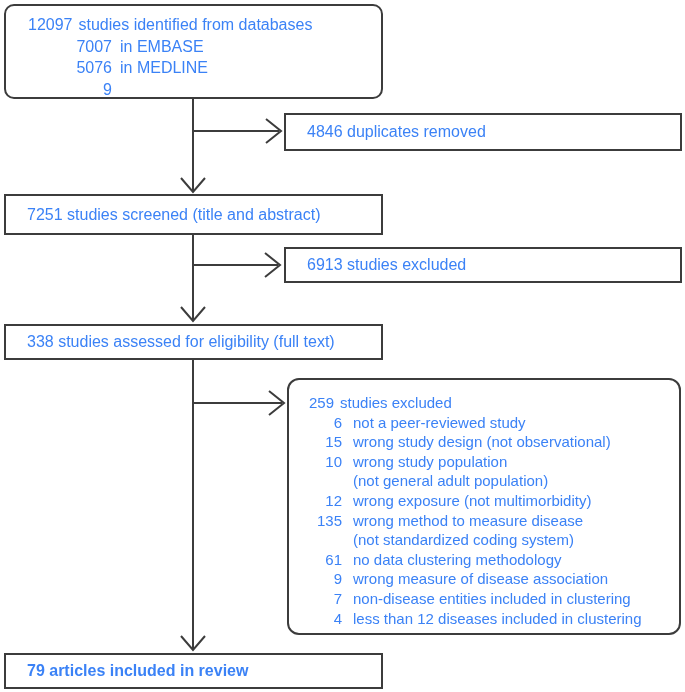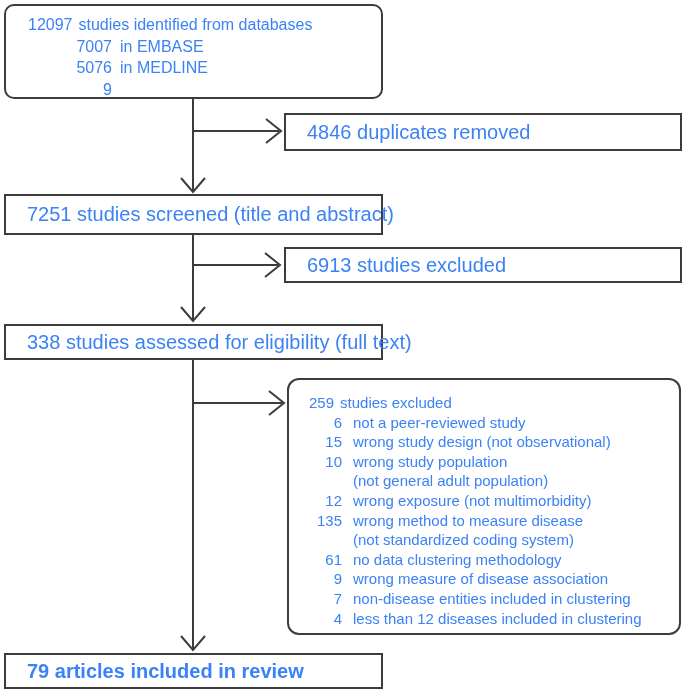--- a/index.html
+++ b/index.html
@@ -27,21 +27,21 @@
   .box {
     position: absolute;
     background: #ffffff;
     border: 2px solid #3c3c3c;
     box-sizing: border-box;
     white-space: nowrap;
   }
   .single {
     display: flex;
     align-items: center;
-    font-size: 20px;
+    font-size: 16px;
     padding-left: 21px;
   }
   .box-identified {
     left: 4px; top: 4px; width: 379px; height: 95px;
     border-radius: 10px;
     padding: 8px 10px 0 22px;
     font-size: 16px;
     line-height: 21.5px;
   }
   .box-duplicates { left: 284px; top: 113px; width: 398px; height: 38px; }

